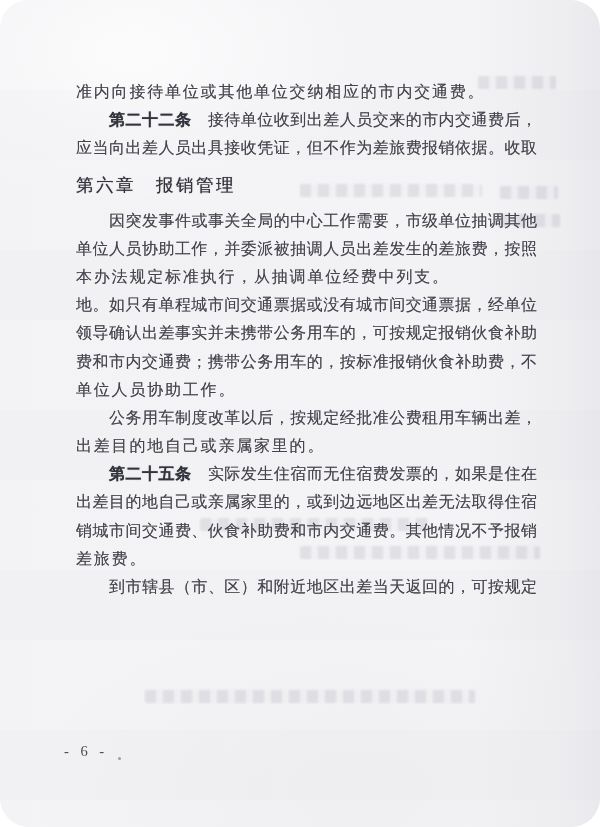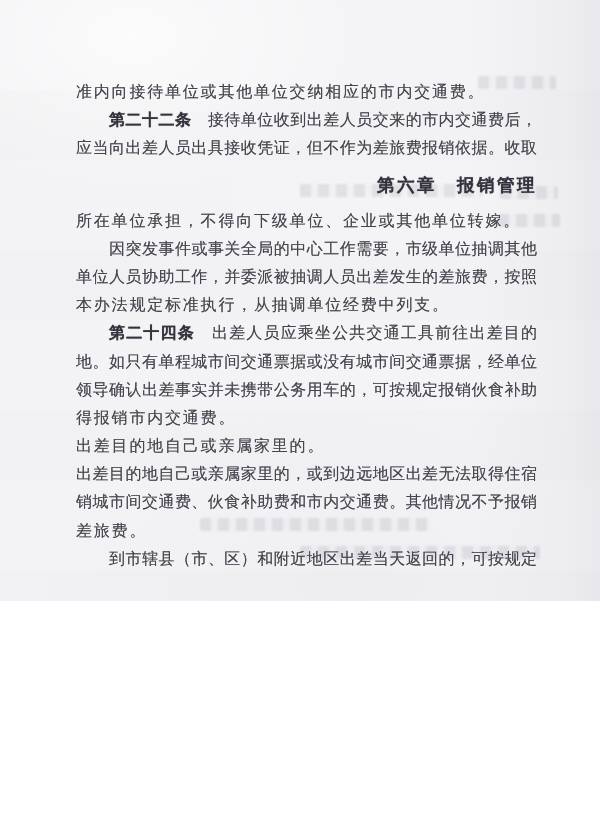--- a/index.html
+++ b/index.html
@@ -3,27 +3,28 @@
 <meta charset="utf-8">
 <style>
   html, body { margin: 0; padding: 0; }
   body {
     width: 600px; height: 827px;
     font-family: "Liberation Serif", "DejaVu Serif", serif;
     overflow: hidden;
   }
   .page {
     position: relative;
-    width: 600px; height: 601px;
+    width: 600px; height: 827px;
     background:
       radial-gradient(ellipse 420px 260px at 22% 6%, rgba(252,252,253,0.9) 0%, rgba(252,252,253,0) 60%),
       radial-gradient(ellipse 500px 300px at 60% 96%, rgba(236,235,238,0.55) 0%, rgba(236,235,238,0) 65%),
       linear-gradient(90deg, #f3f2f4 0%, #f4f3f5 78%, #eeedf0 94%, #e9e8ec 100%),
       #f3f2f4;
     overflow: hidden;
+    border-radius: 29px;
   }
   
   .page::after {
     content: "";
     position: absolute; inset: 0;
     background: repeating-linear-gradient(
       180deg,
       rgba(255,255,255,0.0) 0 90px,
       rgba(120,120,140,0.015) 90px 160px);
     pointer-events: none;
@@ -53,23 +54,23 @@
   .line.indent { padding-left: 33px; }
   .line .b {
     font-weight: 700;
     color: #33333d;
     text-shadow: 0 0 0.7px rgba(40,40,52,0.7);
   }
   .heading {
     height: 34px;
     line-height: 34px;
     margin: 5px 0 5px 0;
-    text-align: right;
+    text-align: left;
     font-size: 17.5px;
-    font-weight: 700;
+    font-weight: 400;
     letter-spacing: 2.5px;
     color: #33333d;
     text-shadow: 0 0 0.8px rgba(40,40,52,0.7);
   }
   .page-number {
     position: absolute;
     left: 64px; top: 743px;
     font-size: 14.5px;
     letter-spacing: 4px;
     color: #4a4a55;
@@ -107,29 +108,30 @@
   <div class="ghost" style="left:200px; top:518px; width:230px;"></div>
   <div class="ghost" style="left:300px; top:546px; width:240px;"></div>
   <div class="ghost" style="left:145px; top:690px; width:330px;"></div>
   <div class="speck" style="left:118px; top:757px;"></div>
 
   <div class="content">
       <div class="line">准内向接待单位或其他单位交纳相应的市内交通费。</div>
       <div class="line fill indent"><span class="b">第二十二条</span>　接待单位收到出差人员交来的市内交通费后，</div>
       <div class="line fill">应当向出差人员出具接收凭证，但不作为差旅费报销依据。收取</div>
       <div class="heading">第六章　报销管理</div>
-      <div class="line">所在单位承担，不得向下级单位、企业或其他单位转嫁。</div>
       <div class="line fill indent">因突发事件或事关全局的中心工作需要，市级单位抽调其他</div>
       <div class="line fill">单位人员协助工作，并委派被抽调人员出差发生的差旅费，按照</div>
       <div class="line">本办法规定标准执行，从抽调单位经费中列支。</div>
-      <div class="line fill indent"><span class="b">第二十四条</span>　出差人员应乘坐公共交通工具前往出差目的</div>
       <div class="line fill">地。如只有单程城市间交通票据或没有城市间交通票据，经单位</div>
       <div class="line fill">领导确认出差事实并未携带公务用车的，可按规定报销伙食补助</div>
-      <div class="line">得报销市内交通费。</div>
+      <div class="line fill">费和市内交通费；携带公务用车的，按标准报销伙食补助费，不</div>
+      <div class="line">单位人员协助工作。</div>
+      <div class="line fill indent">公务用车制度改革以后，按规定经批准公费租用车辆出差，</div>
       <div class="line">出差目的地自己或亲属家里的。</div>
+      <div class="line fill indent"><span class="b">第二十五条</span>　实际发生住宿而无住宿费发票的，如果是住在</div>
       <div class="line fill">出差目的地自己或亲属家里的，或到边远地区出差无法取得住宿</div>
       <div class="line fill">销城市间交通费、伙食补助费和市内交通费。其他情况不予报销</div>
       <div class="line">差旅费。</div>
       <div class="line fill indent">到市辖县（市、区）和附近地区出差当天返回的，可按规定</div>
     </div>
 
   <div class="page-number">- 6 -</div>
 </div>
 
 </body></html>

